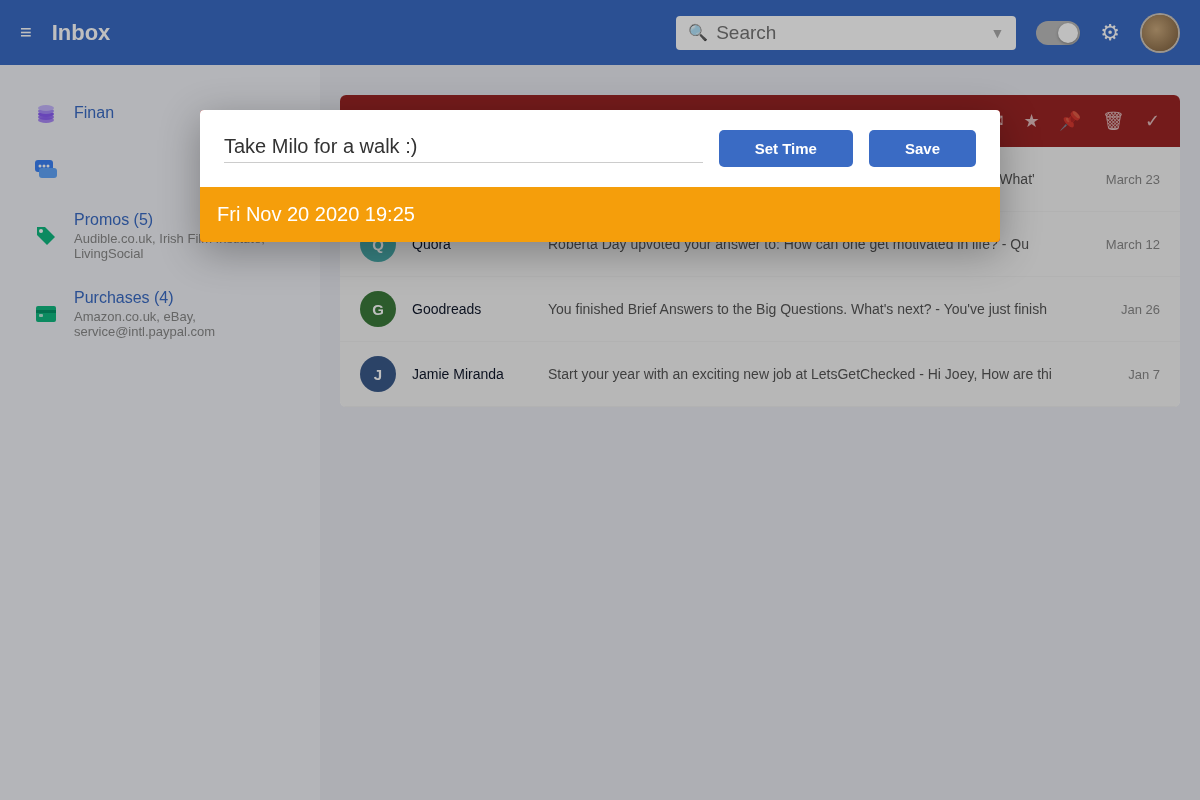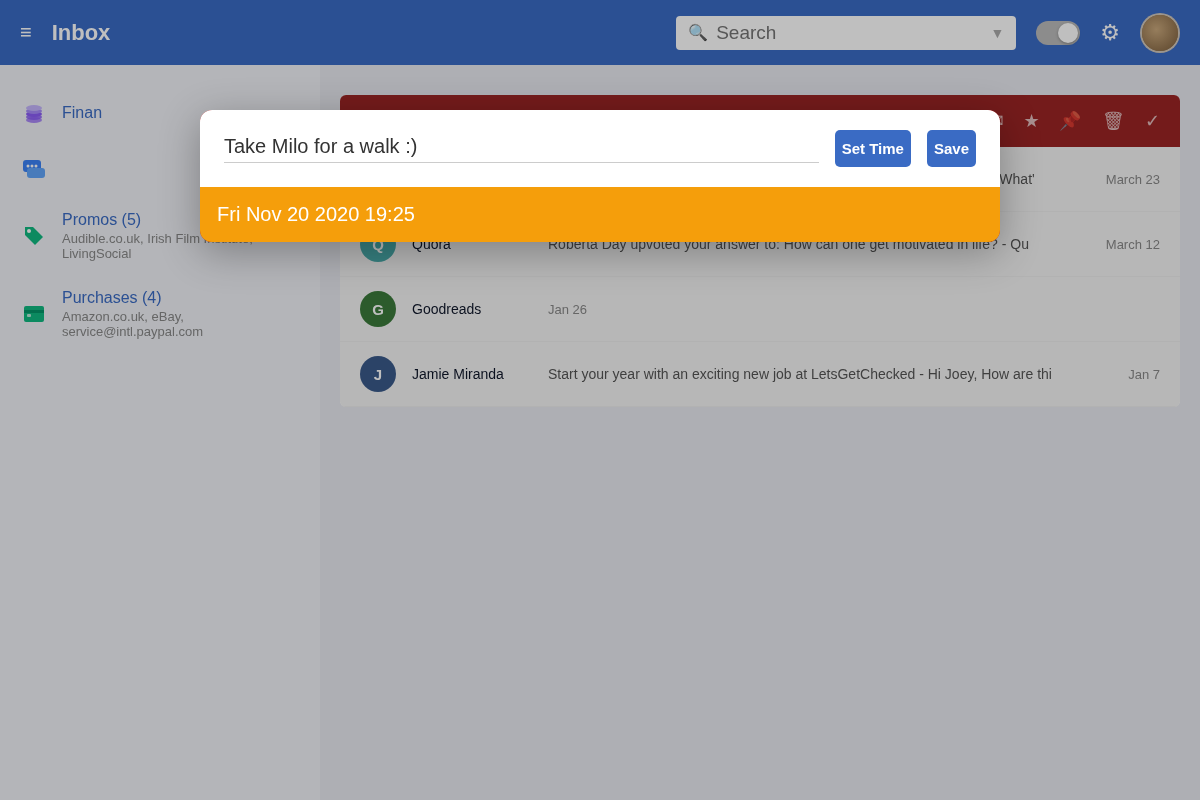--- a/index.html
+++ b/index.html
@@ -67,21 +67,21 @@
       background: radial-gradient(circle at 40% 40%, #c9a87c, #7a5c3a);
     }
 
     
     .main { display: flex; height: calc(800px - 65px); }
 
     
     .sidebar {
       width: 320px;
       background: #f0f2f7;
-      padding: 20px 0;
+      padding: 20px 12px;
       flex-shrink: 0;
     }
     .sidebar-item {
       display: flex;
       align-items: center;
       padding: 14px 20px;
       gap: 14px;
       cursor: pointer;
       border-radius: 0;
     }
@@ -145,21 +145,21 @@
       width: 100%; height: 100%;
       background: rgba(0,0,0,0.25);
       display: flex;
       align-items: flex-start;
       justify-content: center;
       padding-top: 110px;
       z-index: 100;
     }
     .modal {
       background: #b91c1c;
-      border-radius: 12px;
+      border-radius: 4px;
       width: 800px;
       overflow: hidden;
       box-shadow: 0 10px 40px rgba(0,0,0,0.3);
     }
     .modal-top {
       display: flex;
       align-items: center;
       padding: 20px 24px;
       gap: 16px;
       background: white;
@@ -168,21 +168,21 @@
       flex: 1;
       font-size: 20px;
       color: #333;
       border: none;
       border-bottom: 1px solid #ccc;
       outline: none;
       padding-bottom: 4px;
       background: transparent;
     }
     .modal-btn {
-      padding: 10px 7px;
+      padding: 10px 36px;
       border-radius: 5px;
       border: none;
       font-size: 15px;
       font-weight: 600;
       cursor: pointer;
       color: white;
     }
     .modal-btn-settime { background: #3a6bc4; }
     .modal-btn-save { background: #3a6bc4; }
     .modal-date-bar {
@@ -306,20 +306,21 @@
   </div>
           <div class="email-row">
     <div class="email-avatar" style="background:#4AACAC">Q</div>
     <div class="email-sender">Quora</div>
     <div class="email-subject">Roberta Day upvoted your answer to: How can one get motivated in life? - Qu</div>
     <div class="email-date">March 12</div>
   </div>
           <div class="email-row">
     <div class="email-avatar" style="background:#3B7A3B">G</div>
     <div class="email-sender">Goodreads</div>
+    <div class="email-subject">You finished Brief Answers to the Big Questions. What's next? - You've just finish</div>
     <div class="email-date">Jan 26</div>
   </div>
           <div class="email-row">
     <div class="email-avatar" style="background:#3A5A8A">J</div>
     <div class="email-sender">Jamie Miranda</div>
     <div class="email-subject">Start your year with an exciting new job at LetsGetChecked - Hi Joey, How are thi</div>
     <div class="email-date">Jan 7</div>
   </div>
         </div>
     </div>

